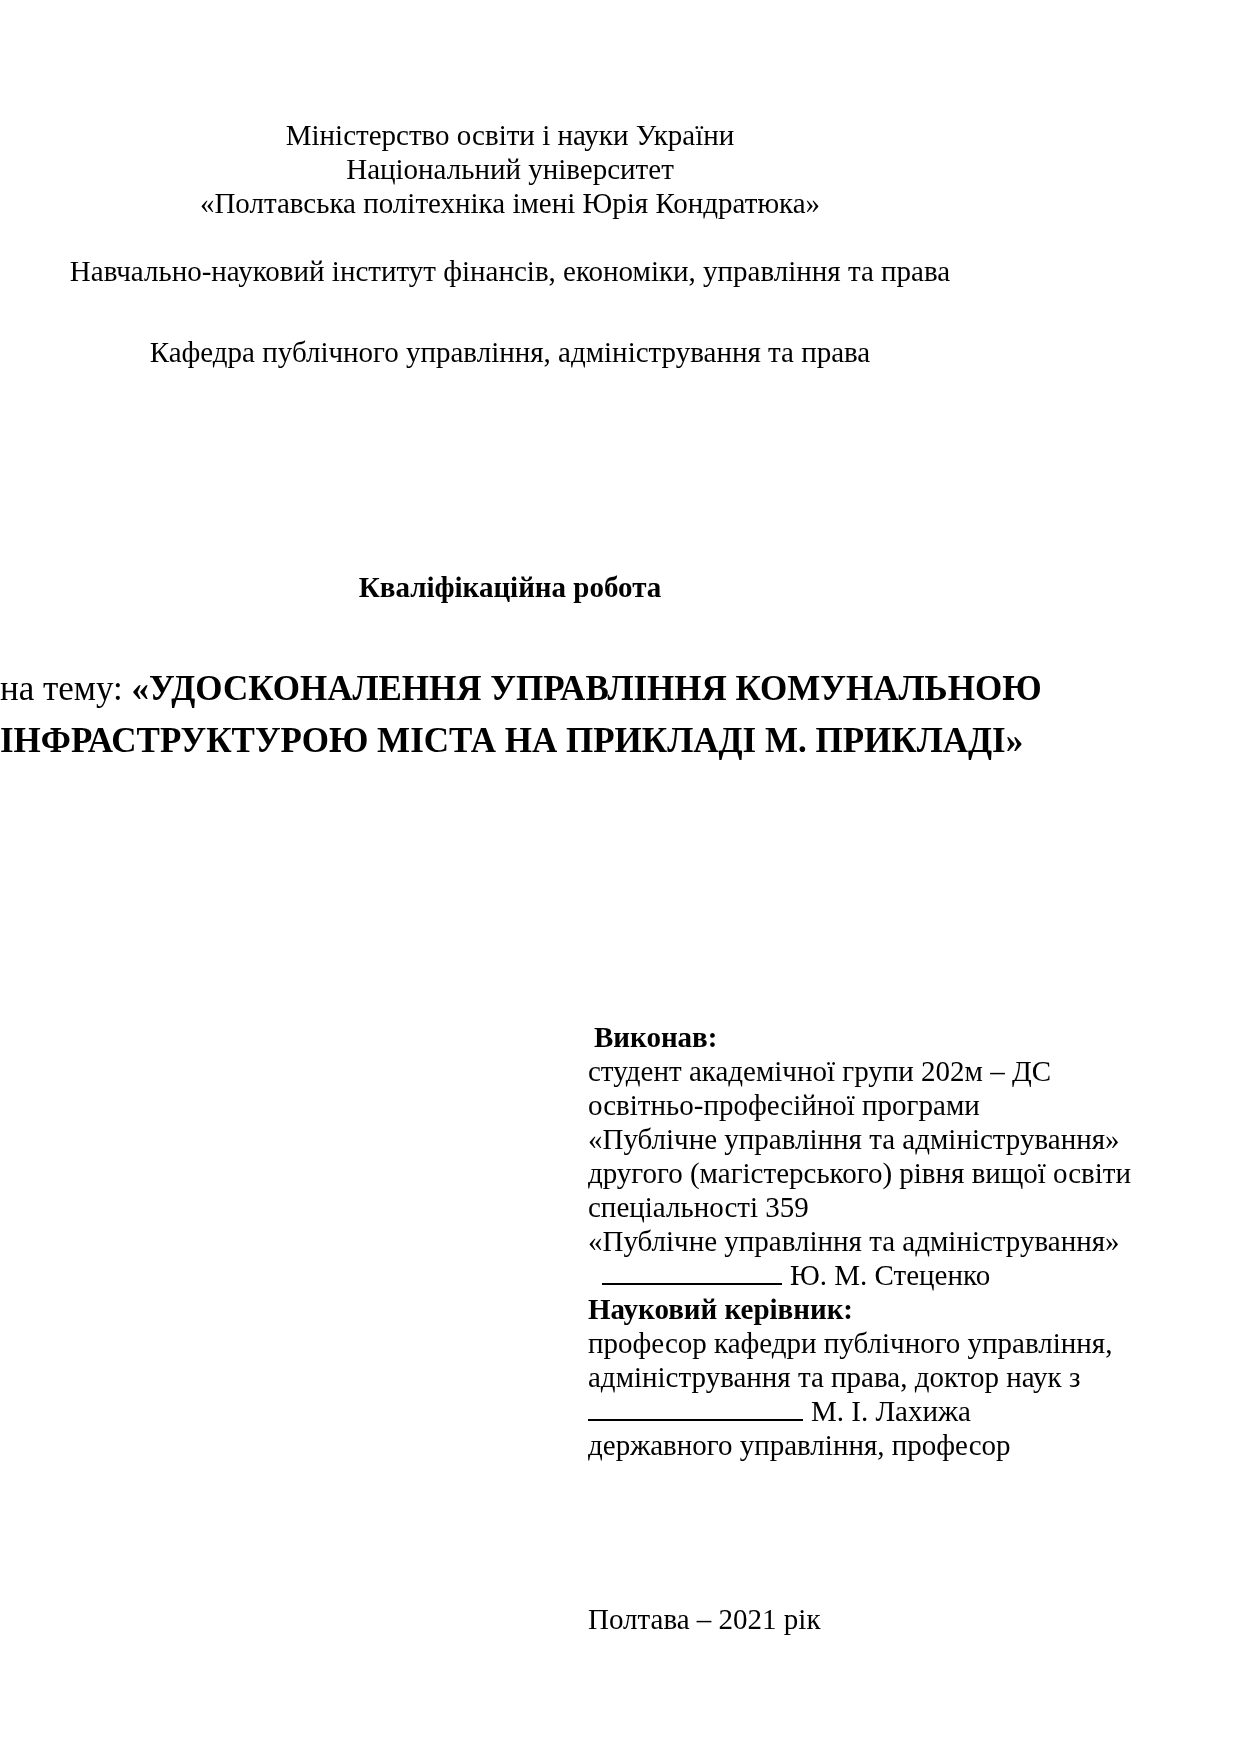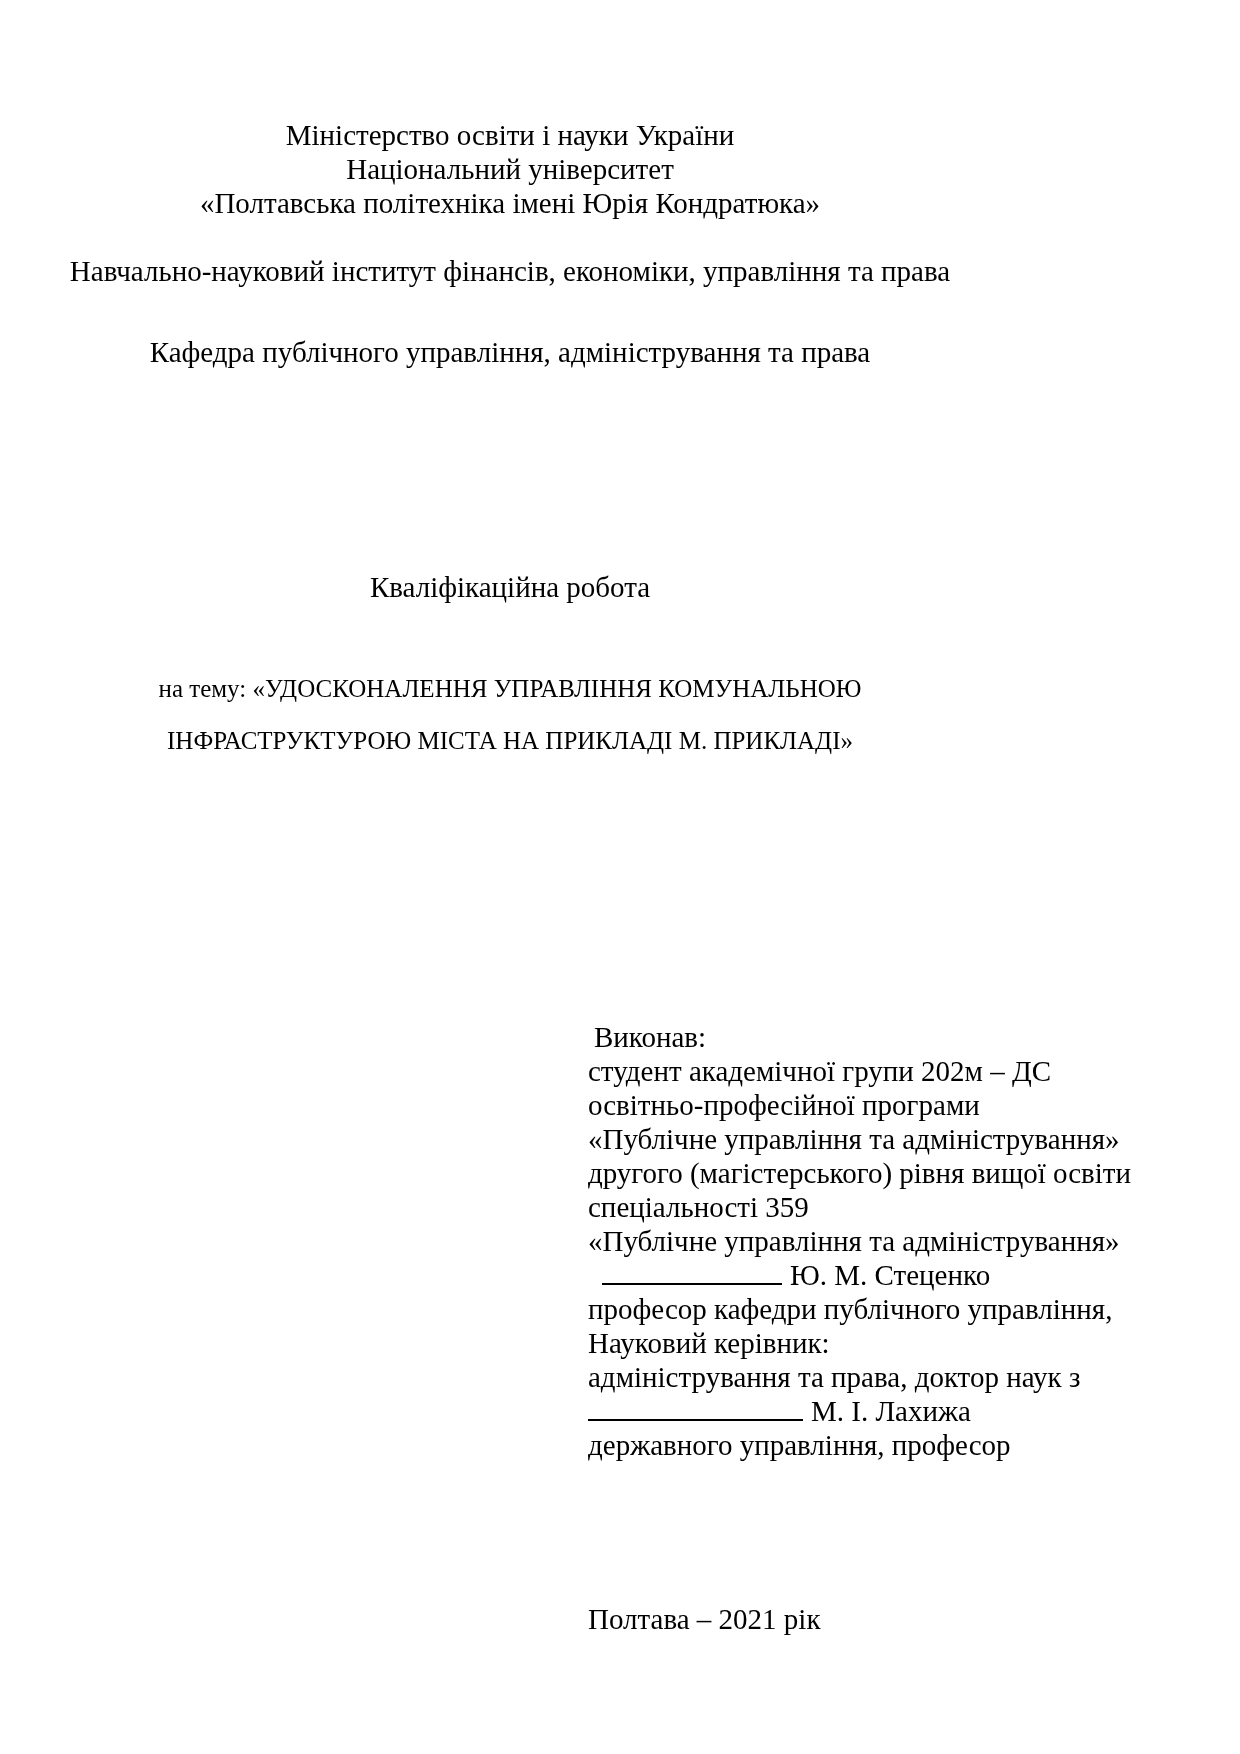--- a/index.html
+++ b/index.html
@@ -19,40 +19,40 @@
       position: absolute;
       white-space: nowrap;
       font-size: 29px;
       line-height: 34px;
     }
     .center {
       left: 0;
       width: 1020px;
       text-align: center;
     }
-    .bold { font-weight: normal; }
+    .bold { font-weight: bold; }
     .right-block {
       position: absolute;
       left: 588px;
       font-size: 29px;
       line-height: 34px;
       white-space: nowrap;
     }
     .right-block .row {
       height: 34px;
     }
     .sig-line {
       display: inline-block;
       border-bottom: 2px solid #000;
       height: 24px;
       vertical-align: baseline;
       margin-right: 8px;
     }
     .topic {
-      font-size: 25px;
+      font-size: 35px;
       line-height: 34px;
     }
   </style>
 </head>
 <body>
 
 <div class="line center" style="top:118px;">Міністерство освіти і науки України</div>
 <div class="line center" style="top:152px;">Національний університет</div>
 <div class="line center" style="top:186px;">«Полтавська політехніка імені Юрія Кондратюка»</div>
 
@@ -70,22 +70,22 @@
   <div class="row bold" style="padding-left:6px;">Виконав:</div>
   <div class="row">студент академічної групи 202м – ДС</div>
   <div class="row">освітньо-професійної програми</div>
   <div class="row">«Публічне управління та адміністрування»</div>
   <div class="row">другого (магістерського) рівня вищої освіти</div>
   <div class="row">спеціальності 359</div>
   <div class="row">«Публічне управління та адміністрування»</div>
   <div class="row" style="padding-left:14px;">
     <span class="sig-line" style="width:180px;"></span><span>Ю. М. Стеценко</span>
   </div>
+  <div class="row bold">Науковий керівник:</div>
   <div class="row">професор кафедри публічного управління,</div>
-  <div class="row bold">Науковий керівник:</div>
   <div class="row">адміністрування та права, доктор наук з</div>
   <div class="row">
     <span class="sig-line" style="width:215px;"></span><span>М. І. Лахижа</span>
   </div>
   <div class="row">державного управління, професор</div>
 </div>
 
 <div class="line" style="top:1602px; left:588px;">Полтава – 2021 рік</div>
 
 </body></html>

